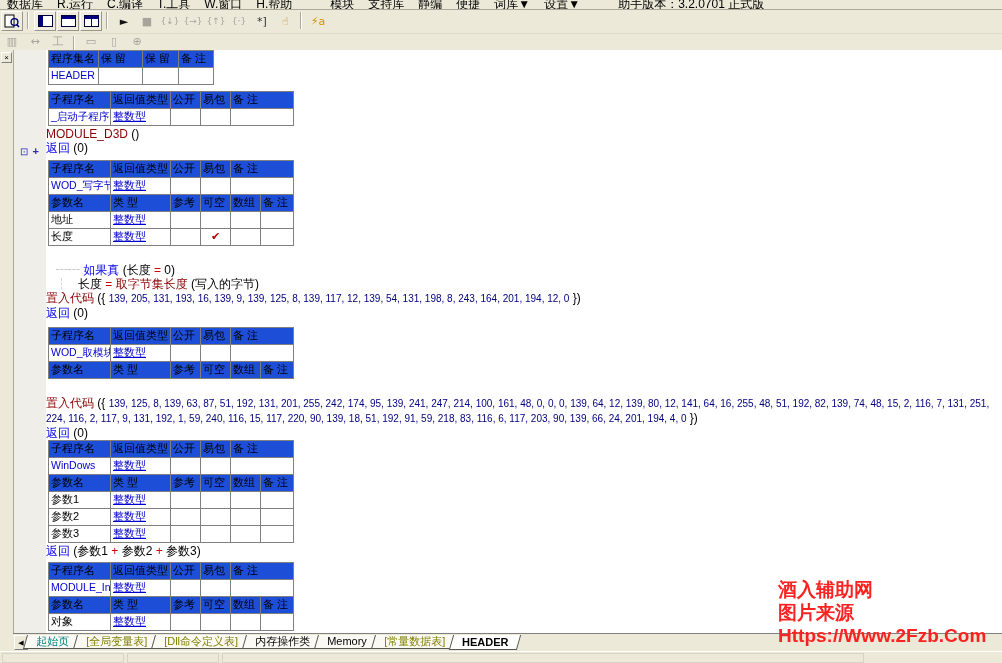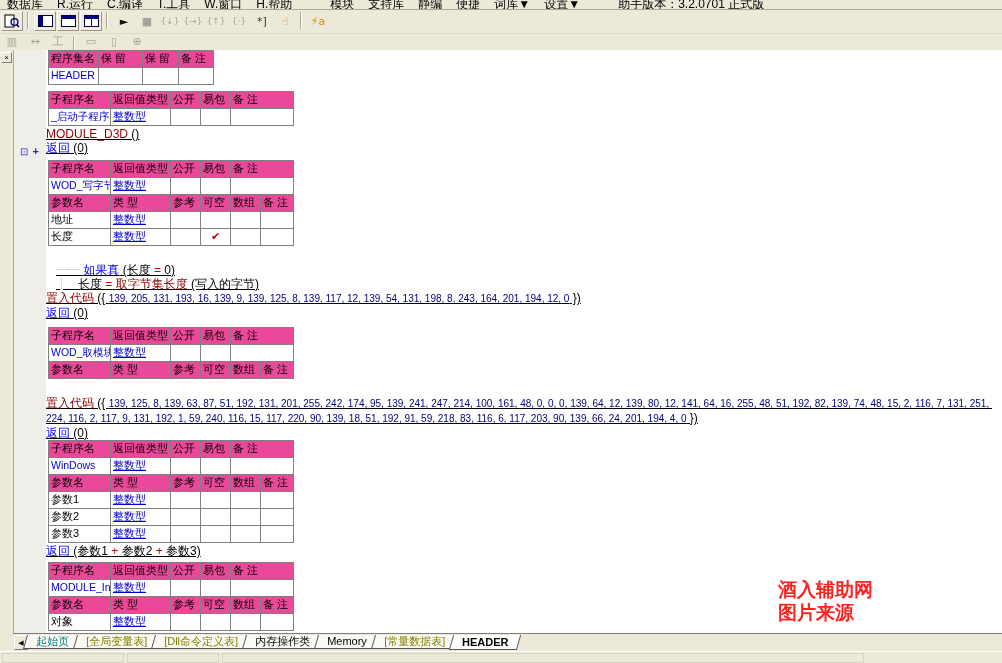--- a/index.html
+++ b/index.html
@@ -36,26 +36,26 @@
   
   #editor{position:absolute;left:14px;top:50px;width:988px;height:583px;background:#fff;overflow:hidden;}
   #gutter{position:absolute;left:0;top:0;width:32px;height:100%;background:#efeee9;}
   #foldmark{position:absolute;left:6px;top:95px;color:#2b2bcc;font-size:11px;z-index:3;}
   #foldmark .fm-ic{font-size:10px;} #foldmark .fm-plus{margin-left:4px;font-weight:bold;}
   .tbl{position:absolute;border-top:1px solid #808080;border-left:1px solid #808080;background:#fff;}
   .trow{display:flex;height:17px;}
   .tcell{box-sizing:border-box;border-right:1px solid #808080;border-bottom:1px solid #808080;
          padding:0 2px;background:#fff;overflow:hidden;white-space:nowrap;
          font-size:11px;line-height:15px;color:#000;}
-  .tcell.h{background:#ec4899;}
+  .tcell.h{background:#1d4ed8;}
   .tcell.name{color:#0000cd;font-size:10.5px;}
   .tcell.type{color:#0000cd;text-decoration:underline;}
   .tcell.chk{color:#b40000;text-align:center;font-size:11px;}
   .code{position:absolute;width:954px;font-size:12px;line-height:14px;white-space:pre-wrap;color:#000;}
-  .cl{min-height:14px;text-decoration:underline;}
+  .cl{min-height:14px;}
   .c-kw{color:#0000ee;} .c-fn{color:#8b0000;} .c-op{color:#d00000;}
   .c-gd{color:#9a9a9a;} .c-pl{color:#000;}
   .c-num{color:#000080;font-size:10px;}
   
   #tabbar{position:absolute;left:13px;top:633px;width:989px;height:17px;background:#ece9d8;
           border-top:1px solid #808080;display:flex;align-items:flex-start;z-index:8;}
   #tabscroll{width:14px;height:15px;margin:1px 2px 0 1px;padding:0;font-size:7px;line-height:7px;
              background:#ece9d8;border:1px solid;border-color:#fff #808080 #808080 #fff;}
   .tab{position:relative;margin:1px 0 0 -5px;padding:0 10px;height:14px;line-height:13px;font-size:11px;
        background:#faf9f4;border:1px solid #555;border-top:none;transform:skewX(-16deg);}
@@ -322,14 +322,15 @@
       <button class="tab active"><span style="color: rgb(0, 0, 0);">HEADER</span></button>
     </div>
 
   <div id="statusbar">
     <span class="spanel" style="width:120px"></span><span class="spanel" style="width:90px"></span><span class="spanel" style="width:640px"></span>
   </div>
 
   <div id="watermark">
       <div>酒入辅助网</div>
       <div>图片来源</div>
+      <div>Https://Www.2Fzb.Com</div>
     </div>
 </div>
 
 </body></html>

